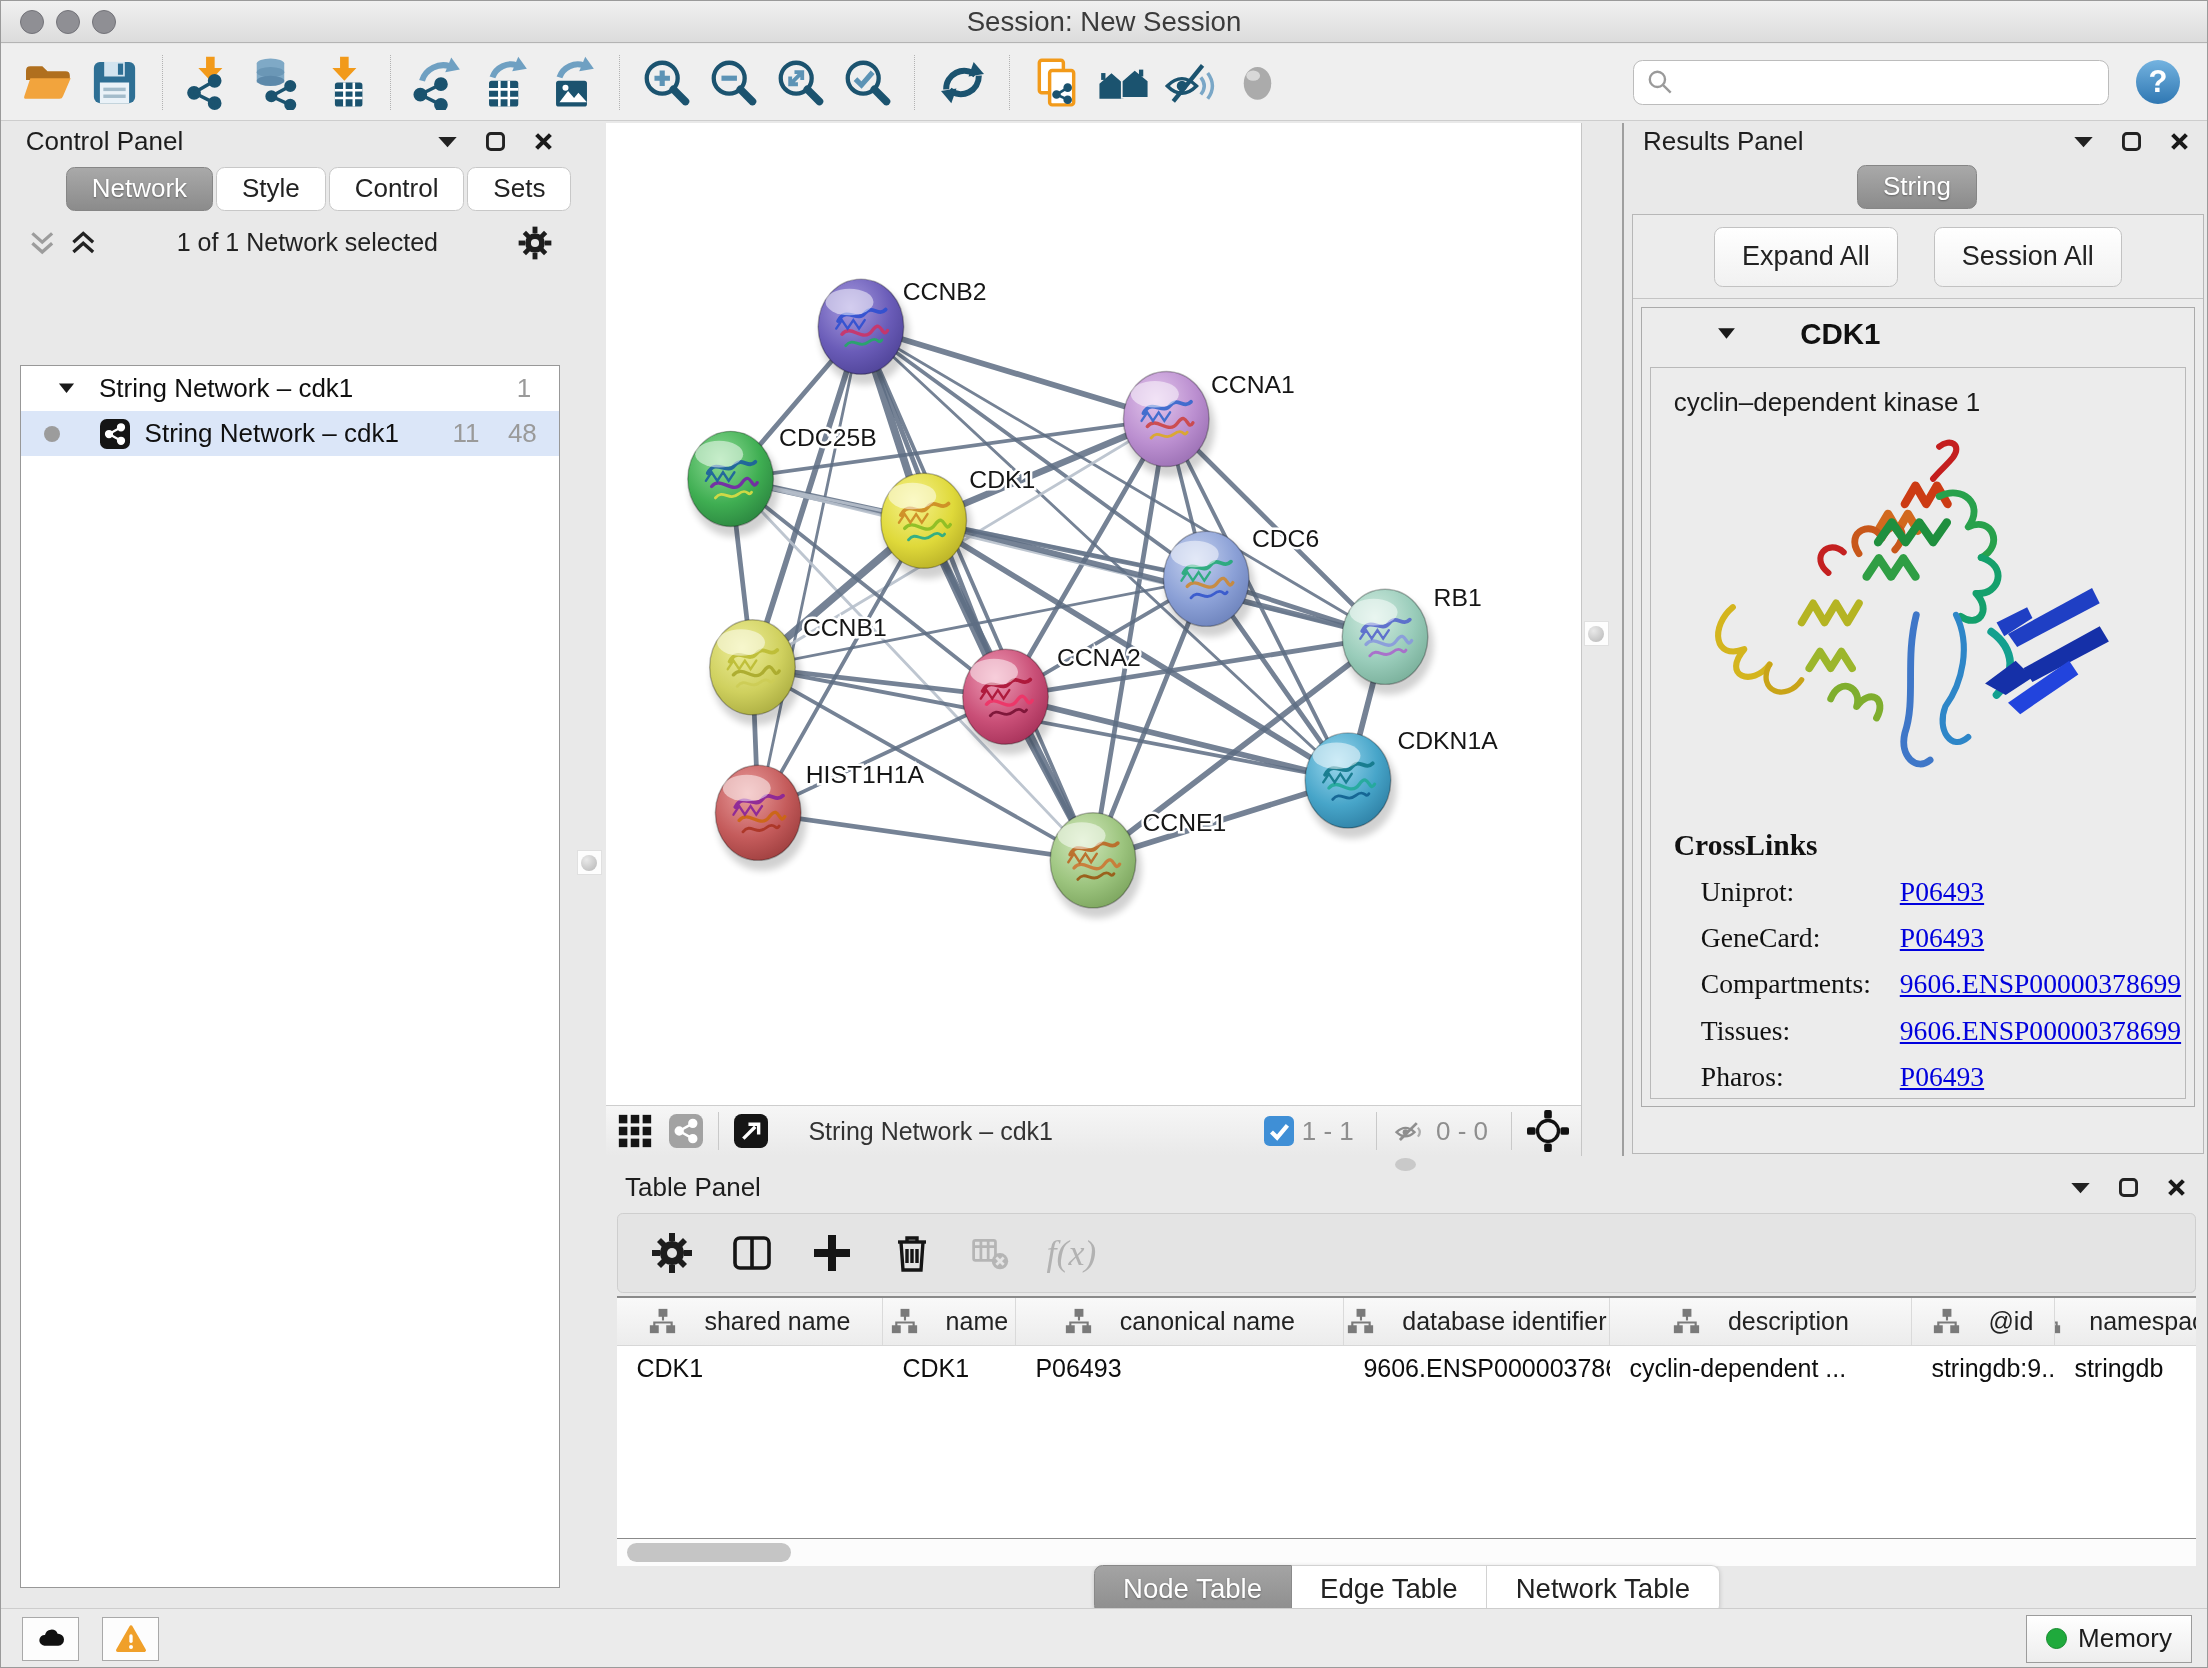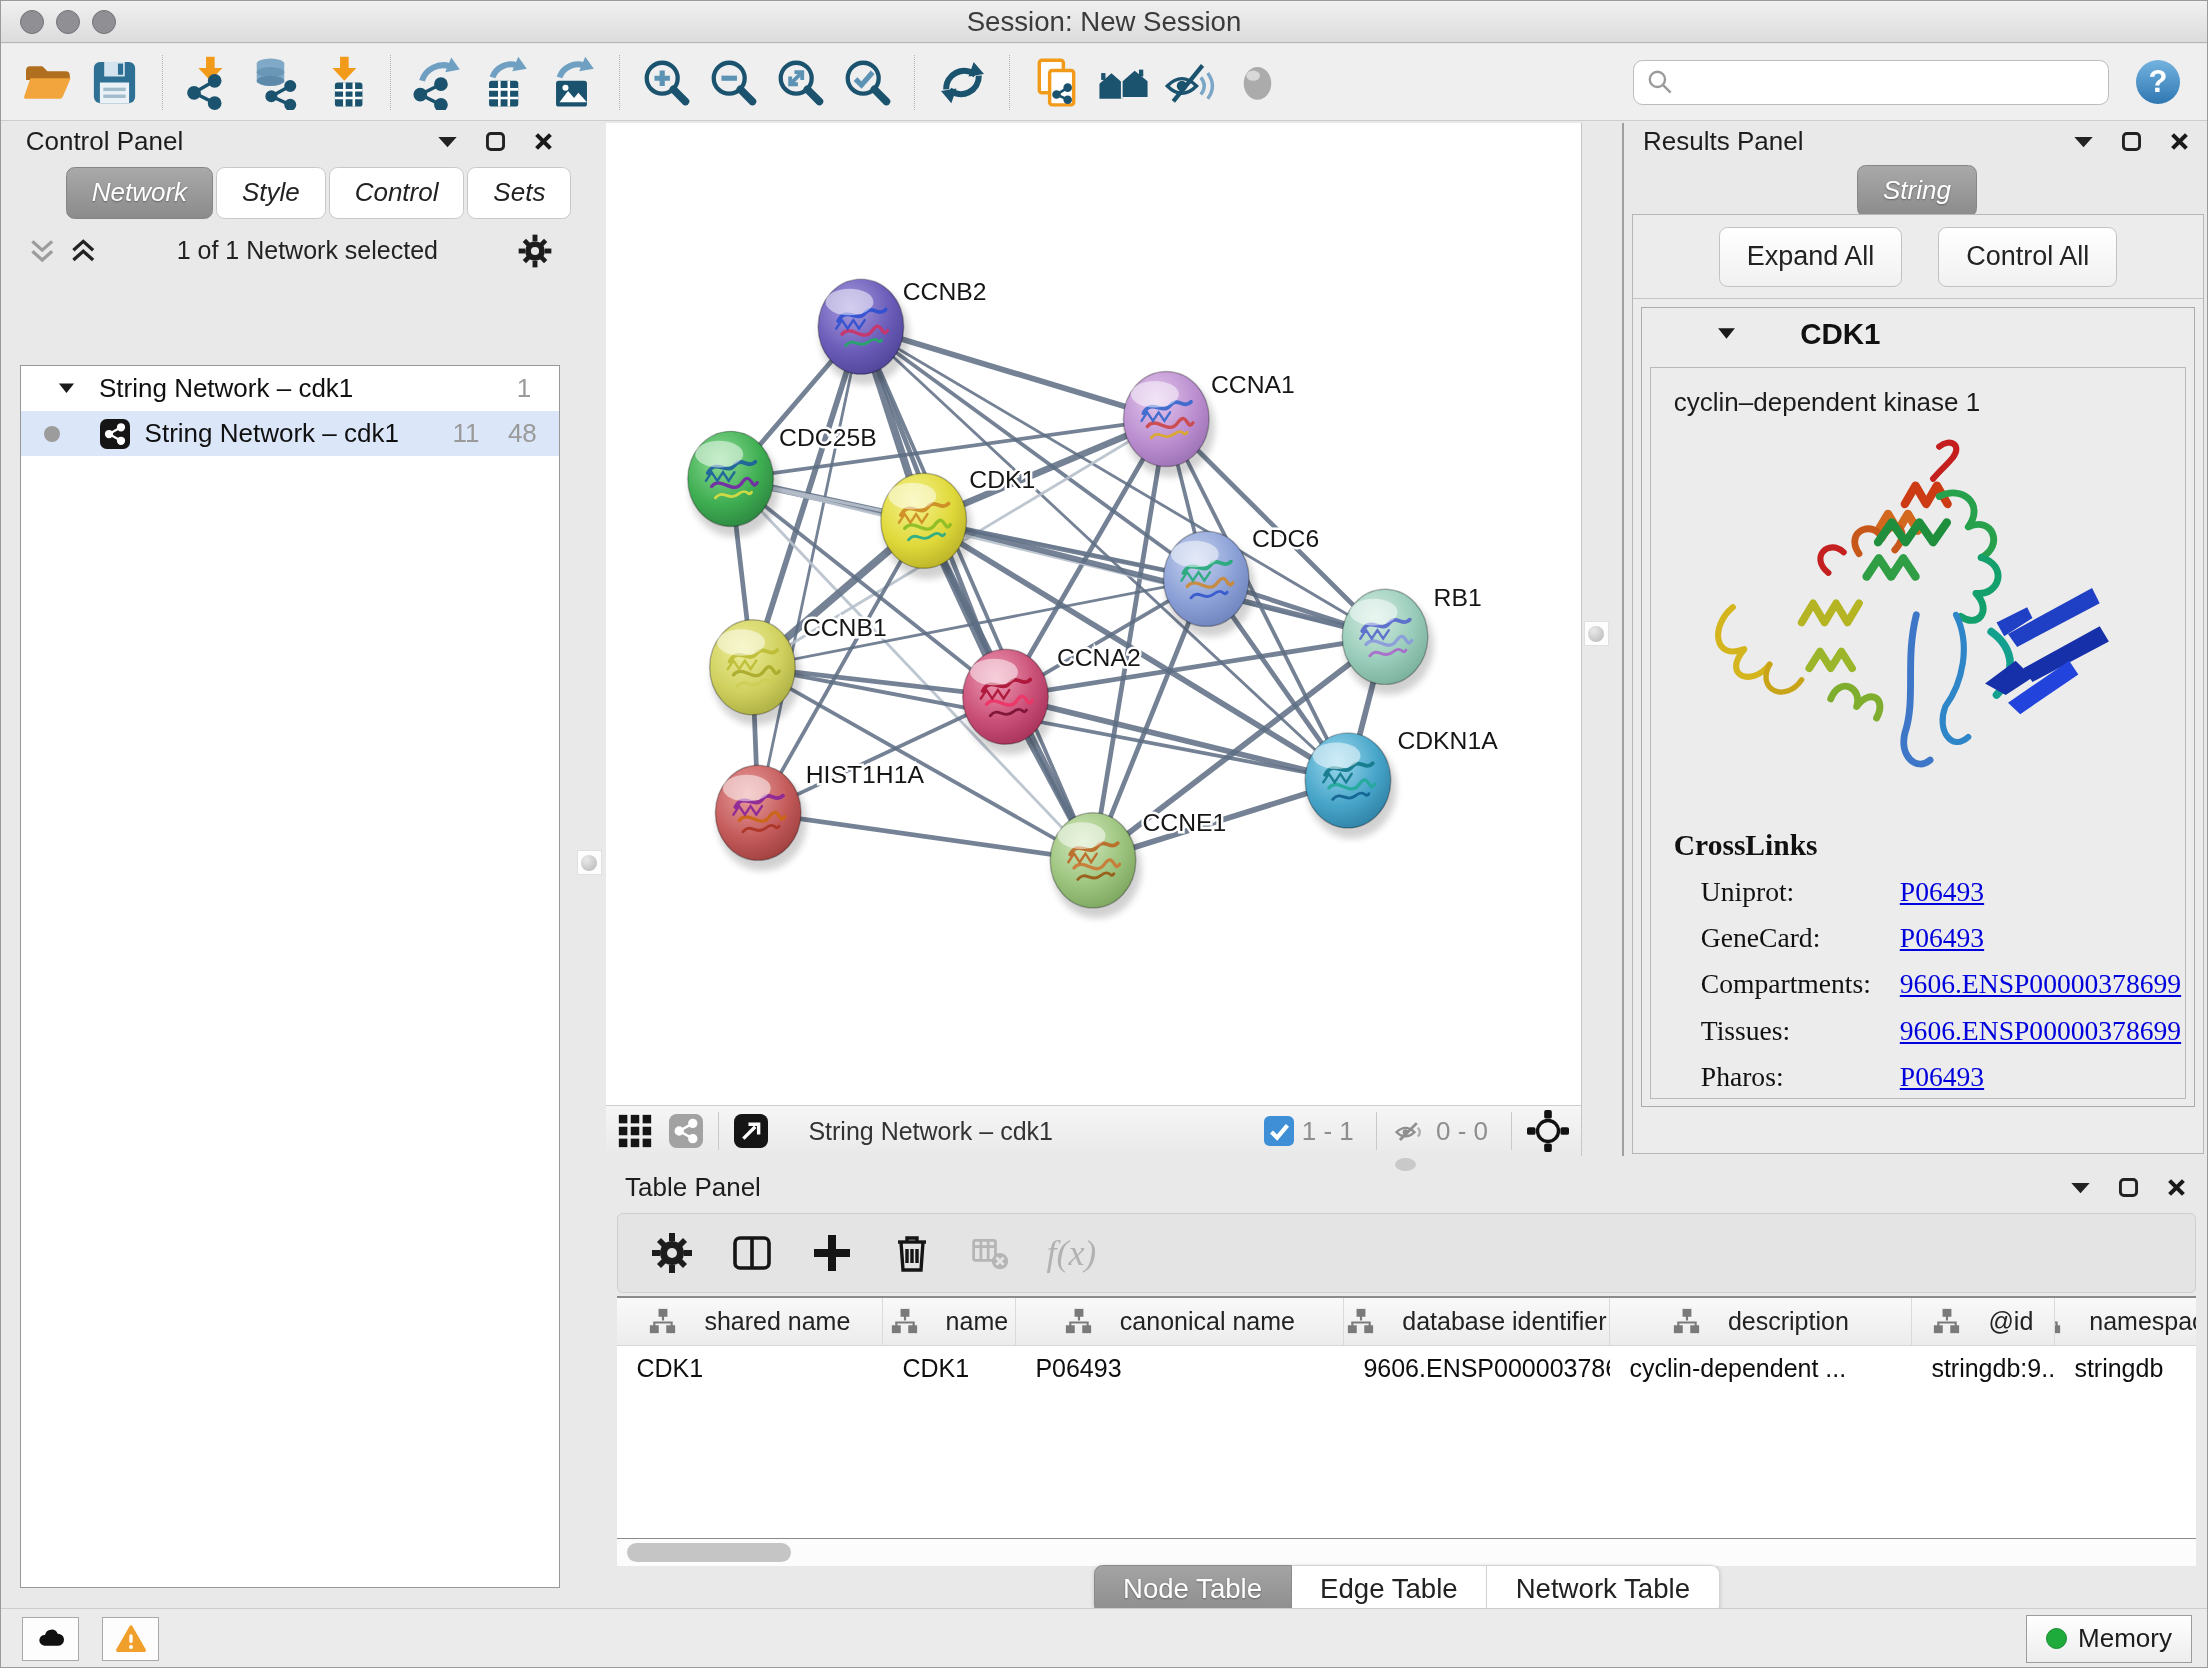--- a/index.html
+++ b/index.html
@@ -22,22 +22,22 @@
   .searchbox{margin-left:auto;width:476px;height:45px;background:#fff;border:1.9px solid #bcbcbc;
     border-radius:9.5px;display:flex;align-items:center;padding:0 11.4px;flex:none;}
   .searchbox svg{width:28.5px;height:28.5px;flex:none;}
   .searchbox input{border:none;outline:none;background:transparent;flex:1;font-size:25px;
     font-family:inherit;color:#333;margin-left:7.6px;}
   .helpbtn{width:48px;height:48px;margin:0 11.4px 0 25px;flex:none;}
   
   .panel-head{height:36px;display:flex;align-items:center;font-size:26px;color:#1d1d1d;padding:0 19px;}
   .ph-ics{margin-left:auto;display:flex;align-items:center;gap:25px;}
   .ph-ics svg{width:23px;height:23px;display:block;}
-  .tab{height:52px;display:flex;align-items:center;justify-content:center;background:#fff;
-    border:1px solid #c8c8c8;border-radius:8.6px;font-size:26px;color:#222;padding:4px 25px;font-style:italic;}
+  .tab{height:44px;display:flex;align-items:center;justify-content:center;background:#fff;
+    border:1px solid #c8c8c8;border-radius:8.6px;font-size:26px;color:#222;padding:4px 25px;}
   .tab.sel{background:linear-gradient(#a9a9a9,#8b8b8b);border-color:#868686;color:#fff;
     text-shadow:0 1px 1.9px rgba(0,0,0,.35);}
   
   .control-panel{position:absolute;left:5.7px;top:122px;width:567px;height:1474px;}
   .cp-tabs{display:flex;gap:2.9px;padding:7.6px 0 0 59px;}
   .cp-subrow{display:flex;align-items:center;height:53px;padding:0 21px;font-size:25px;color:#222;margin-top:5.7px;}
   .cp-subrow .stat{flex:1;text-align:center;}
   .cp-tree{position:absolute;left:13.3px;right:13.3px;top:242px;bottom:9.5px;background:#fff;border:1.9px solid #989898;}
   .trow{height:45px;display:flex;align-items:center;font-size:26px;color:#101010;padding:0 15px;}
   .trow .cnt{color:#9a9a9a;}
@@ -666,21 +666,21 @@
             <path d="M4 4 16 16M16 4 4 16" stroke="#1a1a1a" stroke-width="3.6"></path>
           </svg>
       </span>
     </div>
     <div class="rp-tabwrap">
         <span class="tab sel">String</span>
       </div>
     <div class="rp-outer">
       <div class="rp-btnrow">
         <span class="rp-btn">Expand All</span>
-        <span class="rp-btn">Control All</span>
+        <span class="rp-btn">Session All</span>
       </div>
       <div class="rp-card">
         <div class="rp-card-head">
           <svg width="21" height="15" viewBox="0 0 20 14">
               <polygon points="2,2 18,2 10,12" fill="#1a1a1a"></polygon>
             </svg>
           <span class="gene">CDK1</span>
         </div>
         <div class="rp-card-body">
           <div class="rp-desc">cyclin–dependent kinase 1</div>

